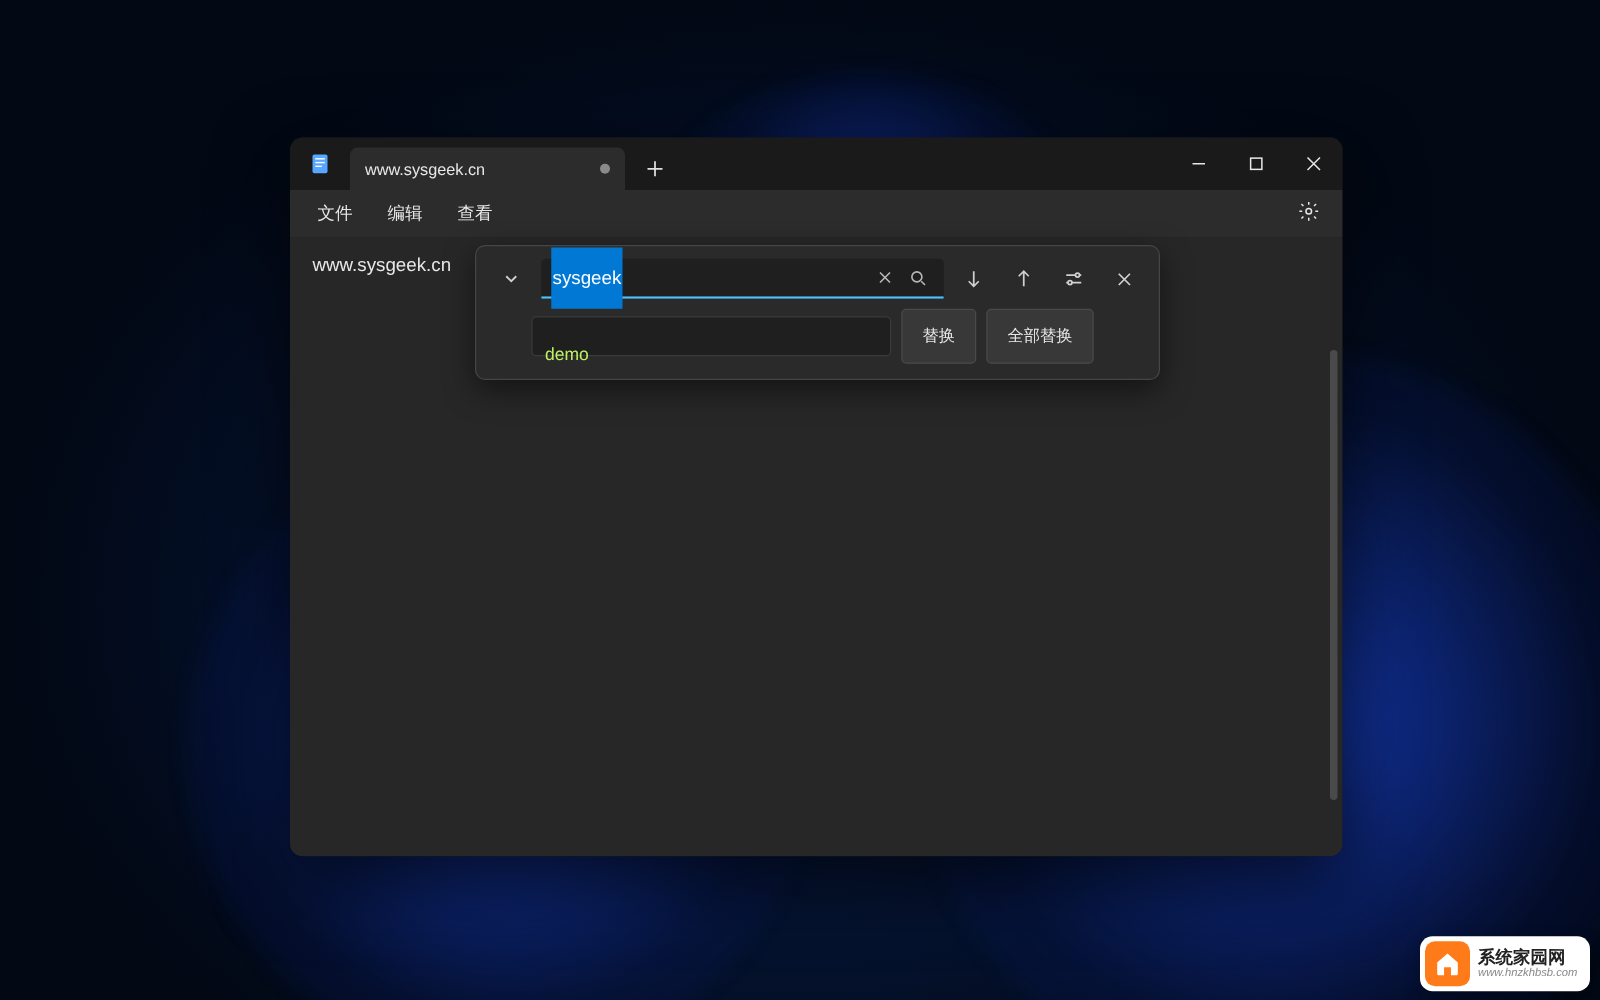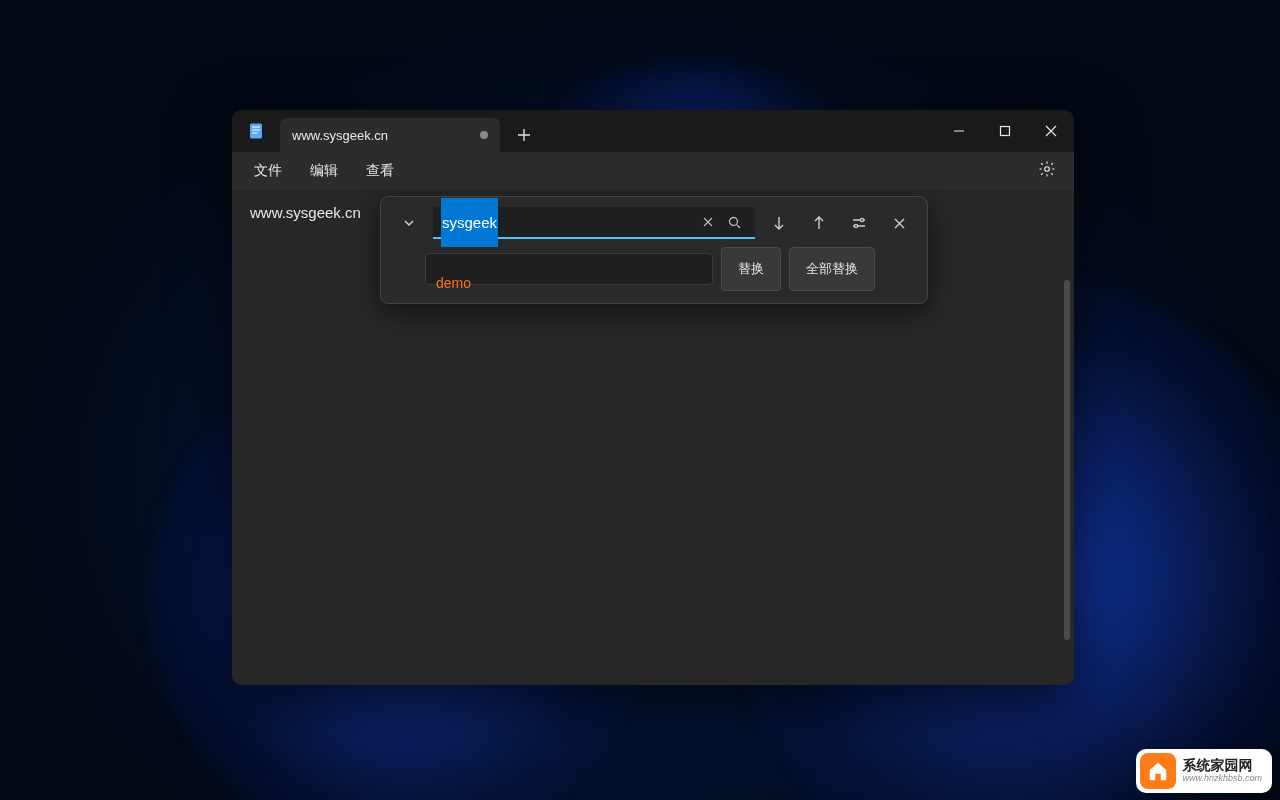--- a/index.html
+++ b/index.html
@@ -69,21 +69,21 @@
   flex: 1; height: 32px; background: #1f1f1f; border: none; border-bottom: 2px solid #4cc2ff;
   border-radius: 4px 4px 0 0; display: flex; align-items: center; padding: 0 8px;
 }
 .search-field .sel { background: #0078d4; color: #fff; padding: 16px 1px; }
 .search-inner-btn { width: 26px; color: #b8b8b8; display: flex; justify-content: center; }
 .icon-btn { width: 32px; height: 32px; display: flex; align-items: center; justify-content: center; color: #d0d0d0; border-radius: 4px; }
 .replace-field {
   width: 288px; height: 32px; background: #1f1f1f; border: 1px solid #3a3a3a; border-radius: 4px;
   padding: 0 10px; display: flex; align-items: center; margin-left: 32px;
 }
-.replace-field input { flex: 1; background: transparent; border: none; color: #f97316; font-size: 14px; outline: none; margin-top: 28px; }
+.replace-field input { flex: 1; background: transparent; border: none; color: #bef264; font-size: 14px; outline: none; margin-top: 28px; }
 .btn {
   height: 44px; padding: 4px 16px; background: #383838; border: 1px solid #4a4a4a;
   color: #e8e8e8; border-radius: 4px; font-size: 13px; display: flex; align-items: center;
 }
 
 .statusbar {
   height: 32px; background: #1f1f1f; display: flex; align-items: center;
   color: #c8c8c8; font-size: 13px; padding: 0 20px; gap: 14px;
   border-top: 1px solid #0a0a0a;
 }

